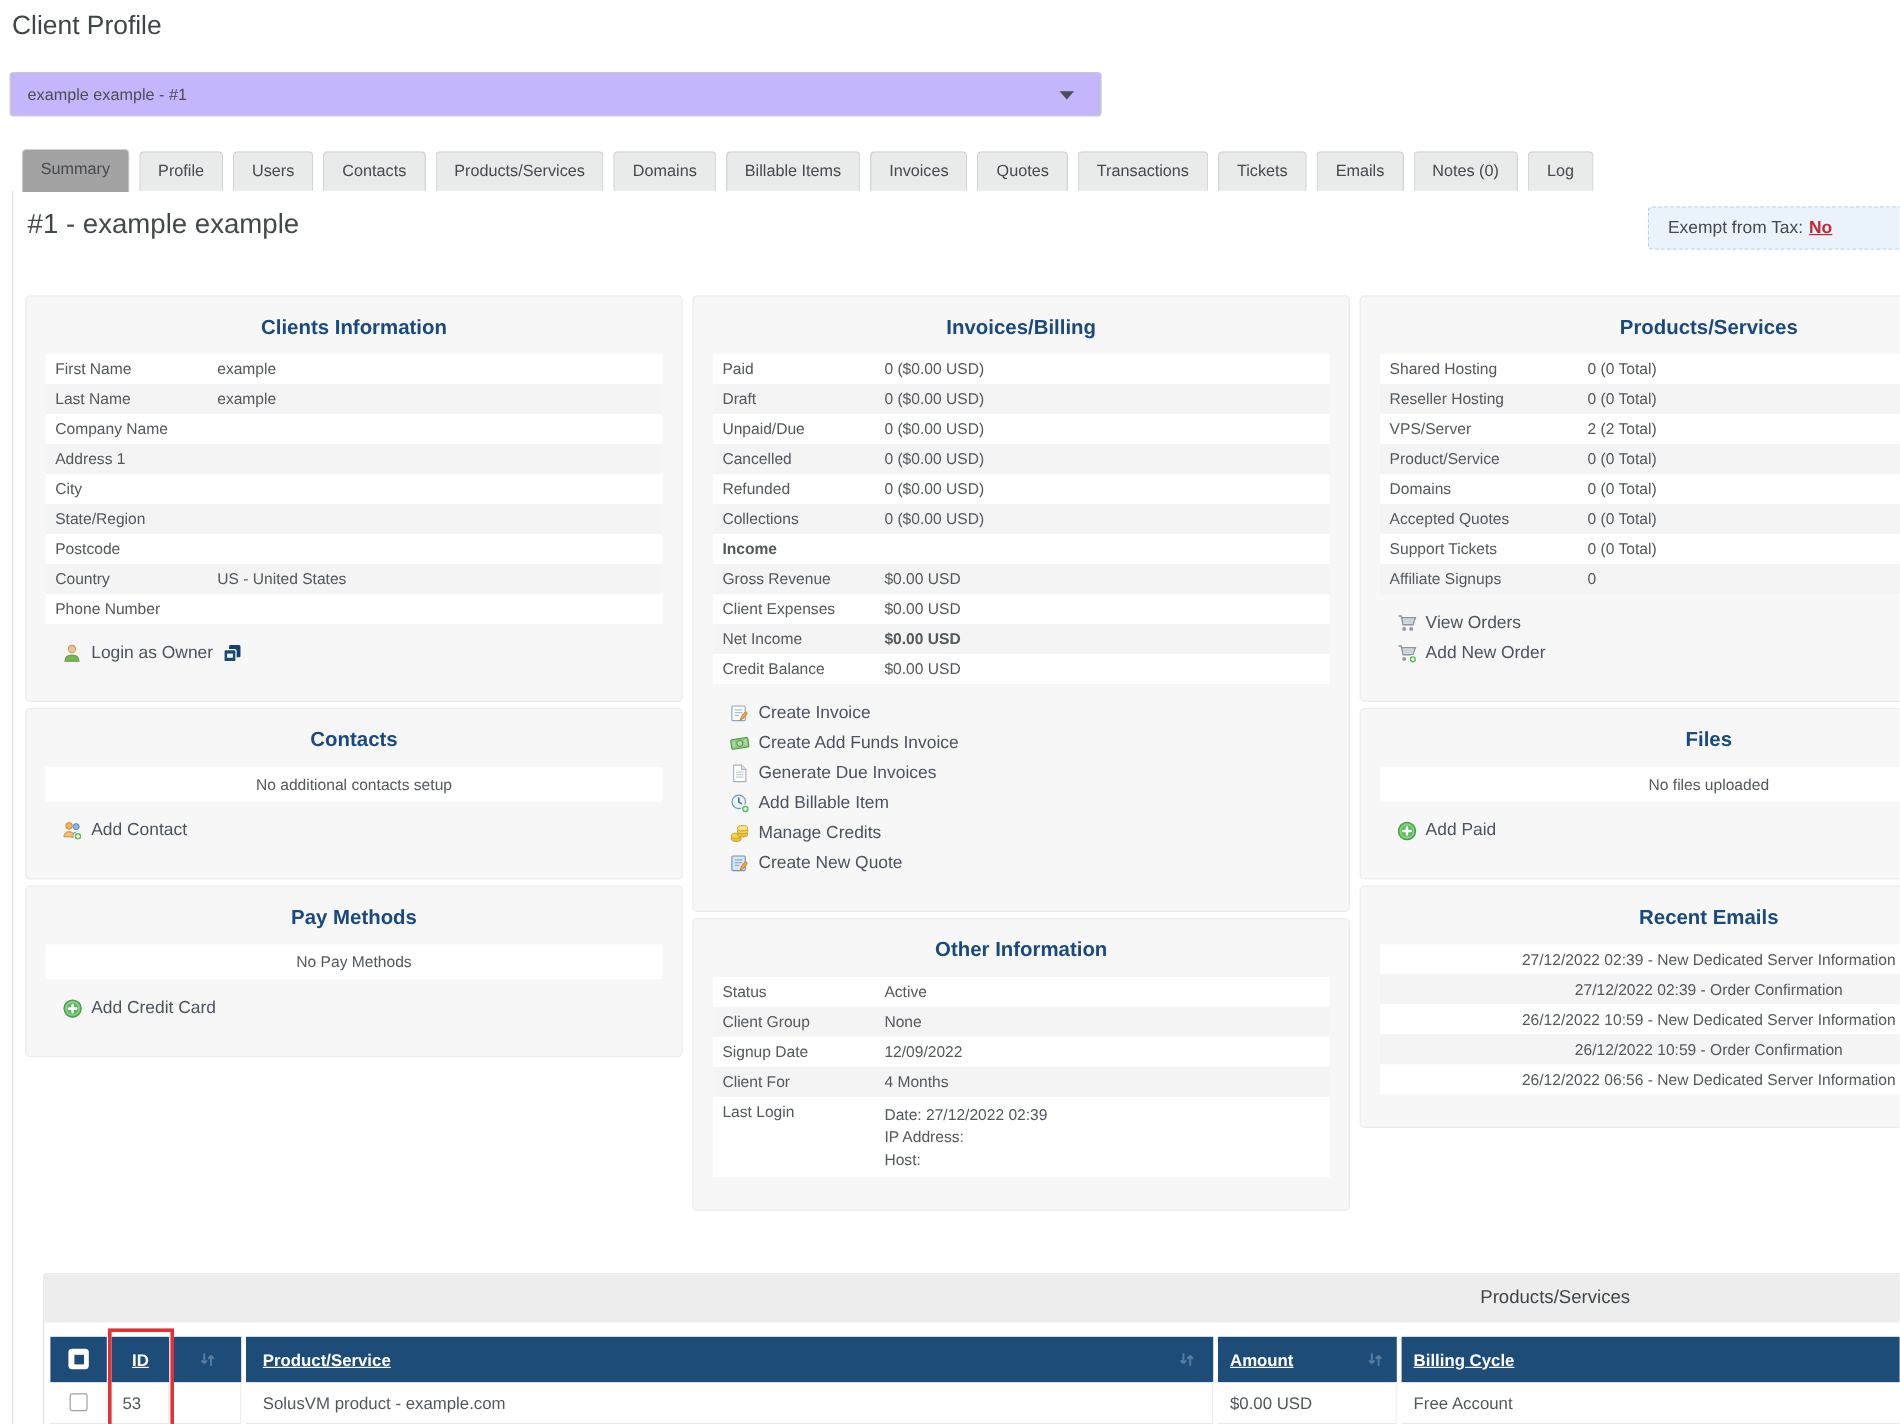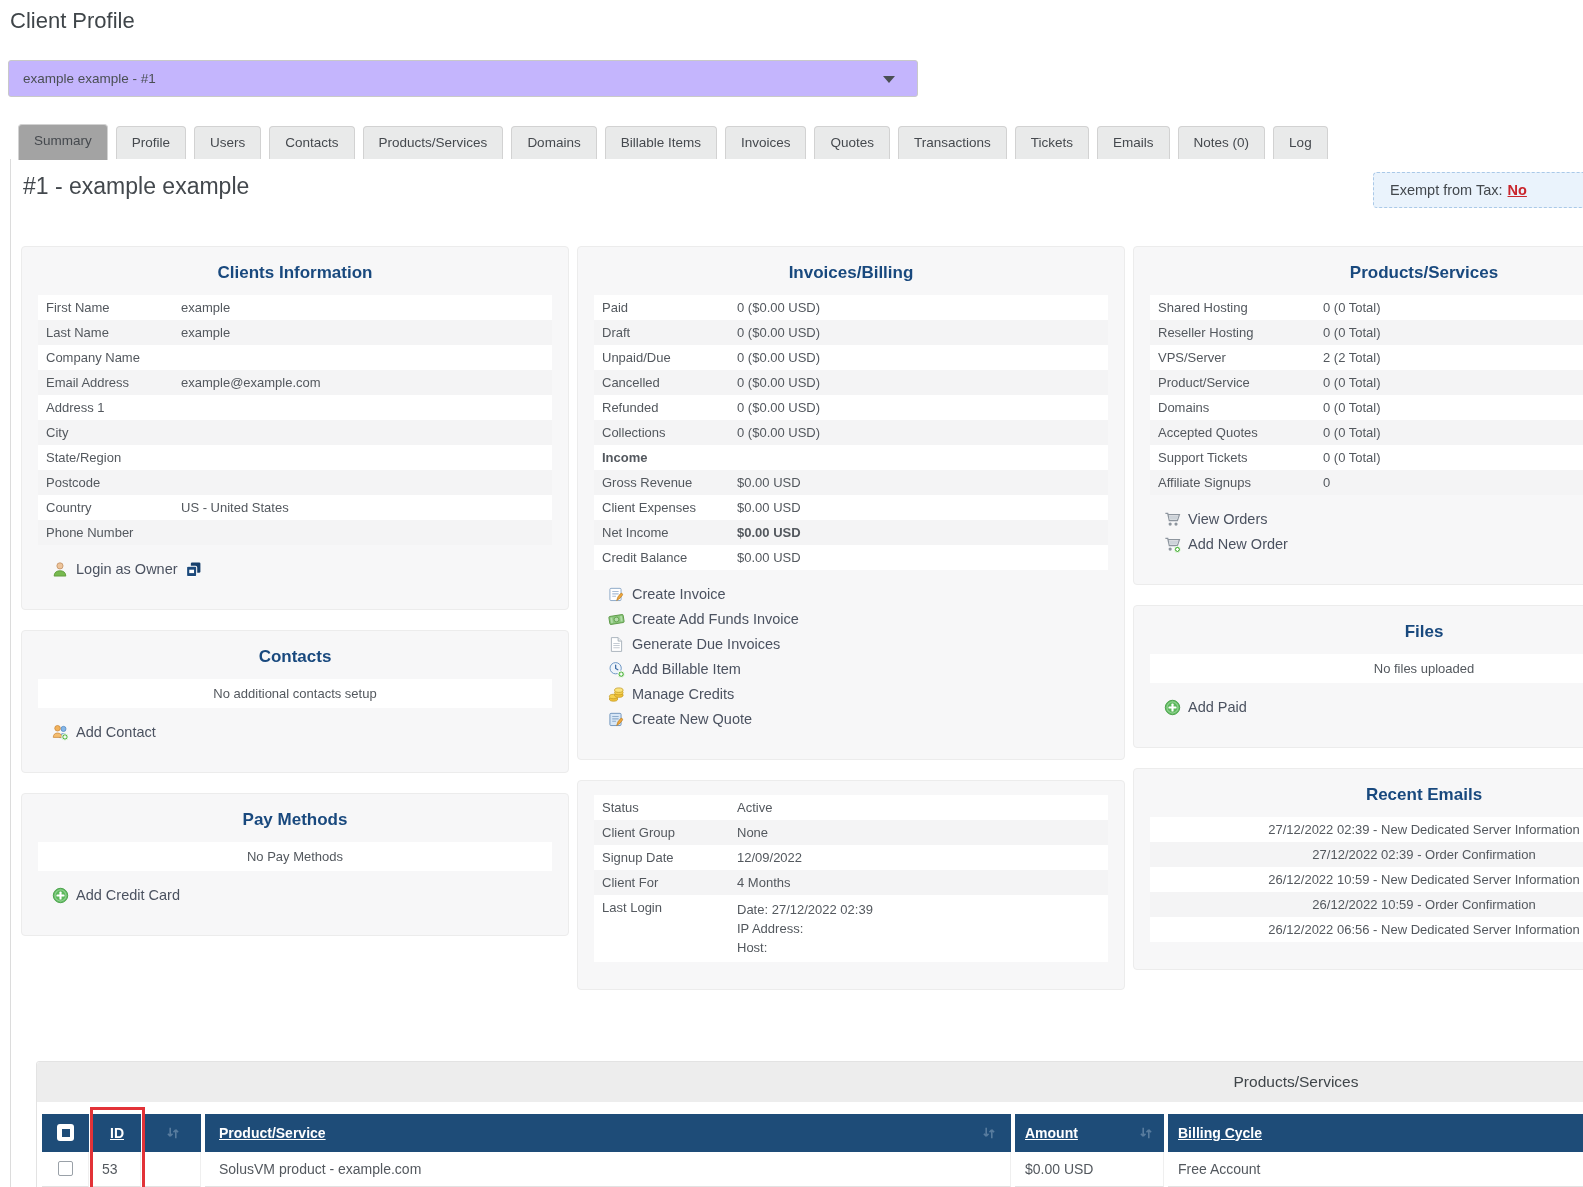--- a/index.html
+++ b/index.html
@@ -31,21 +31,21 @@
   .exempt-badge { position:absolute; left:1362px; top:13px; width:240px;
     background:#eaf3fc; border:1px dashed #aac9e8; border-radius:4px;
     padding:9px 0 9px 16px; font-size:14.5px; color:#43484d; white-space:nowrap; }
   .exempt-badge .no { color:#c9252c; font-weight:bold; text-decoration:underline; margin-left:5px; }
 
   .columns { display:flex; gap:8px; padding-left:10px; margin-top:35px; height:800px; align-items:flex-start; }
   .col { display:flex; flex-direction:column; flex-shrink:0; }
   .col1 { width:548px; } .col2 { width:548px; } .col3 { width:582px; }
 
   .panel { background:#f7f7f8; border:1px solid #ececec; border-radius:4px;
-    padding:14px 16px 27px; margin-bottom:20px; width:100%; }
+    padding:14px 16px 27px; margin-bottom:5px; width:100%; }
   .panel-title { text-align:center; font-size:17px; font-weight:bold; color:#19497e; margin:2px 0 12px; }
 
   .kv-row { display:flex; padding:5px 8px; background:#fff; font-size:13px; line-height:15px; }
   .kv-row:nth-child(even) { background:#f4f4f5; }
   .kv-label { width:135px; flex-shrink:0; }
   .col3 .kv-label { width:165px; }
   .kv-value div { padding:2px 0; }
   .bold { font-weight:bold; }
 
   .empty-row { background:#fff; text-align:center; padding:7px 8px; font-size:13px; }
@@ -140,24 +140,20 @@
             </div>
             <div class="kv-row">
               <div class="kv-label">Last Name</div>
               <div class="kv-value">example</div>
             </div>
             <div class="kv-row">
               <div class="kv-label">Company Name</div>
               <div class="kv-value"></div>
             </div>
             <div class="kv-row">
-              <div class="kv-label">Email Address</div>
-              <div class="kv-value">example@example.com</div>
-            </div>
-            <div class="kv-row">
               <div class="kv-label">Address 1</div>
               <div class="kv-value"></div>
             </div>
             <div class="kv-row">
               <div class="kv-label">City</div>
               <div class="kv-value"></div>
             </div>
             <div class="kv-row">
               <div class="kv-label">State/Region</div>
               <div class="kv-value"></div>
@@ -347,20 +343,21 @@
                   <path d="M4 5.2h6M4 7.4h6M4 9.6h3.5" stroke="#8fadcc" stroke-width="1"></path>
                   <path d="M8.2 13.6l1.2-3.4 2.3-2.9c.4-.5 1.1-.6 1.6-.2.5.4.6 1.1.2 1.6l-2.3 2.9-3 2z" fill="#f0a73e" stroke="#bc7e1e" stroke-width="0.7"></path>
                 </svg>
               </span>
               <span>Create New Quote</span>
             </div>
           </div>
       </section>
 
       <section class="panel">
+        <div class="panel-title">Other Information</div>
         <div class="kv-table">
             <div class="kv-row">
               <div class="kv-label">Status</div>
               <div class="kv-value">Active</div>
             </div>
             <div class="kv-row">
               <div class="kv-label">Client Group</div>
               <div class="kv-value">None</div>
             </div>
             <div class="kv-row">

